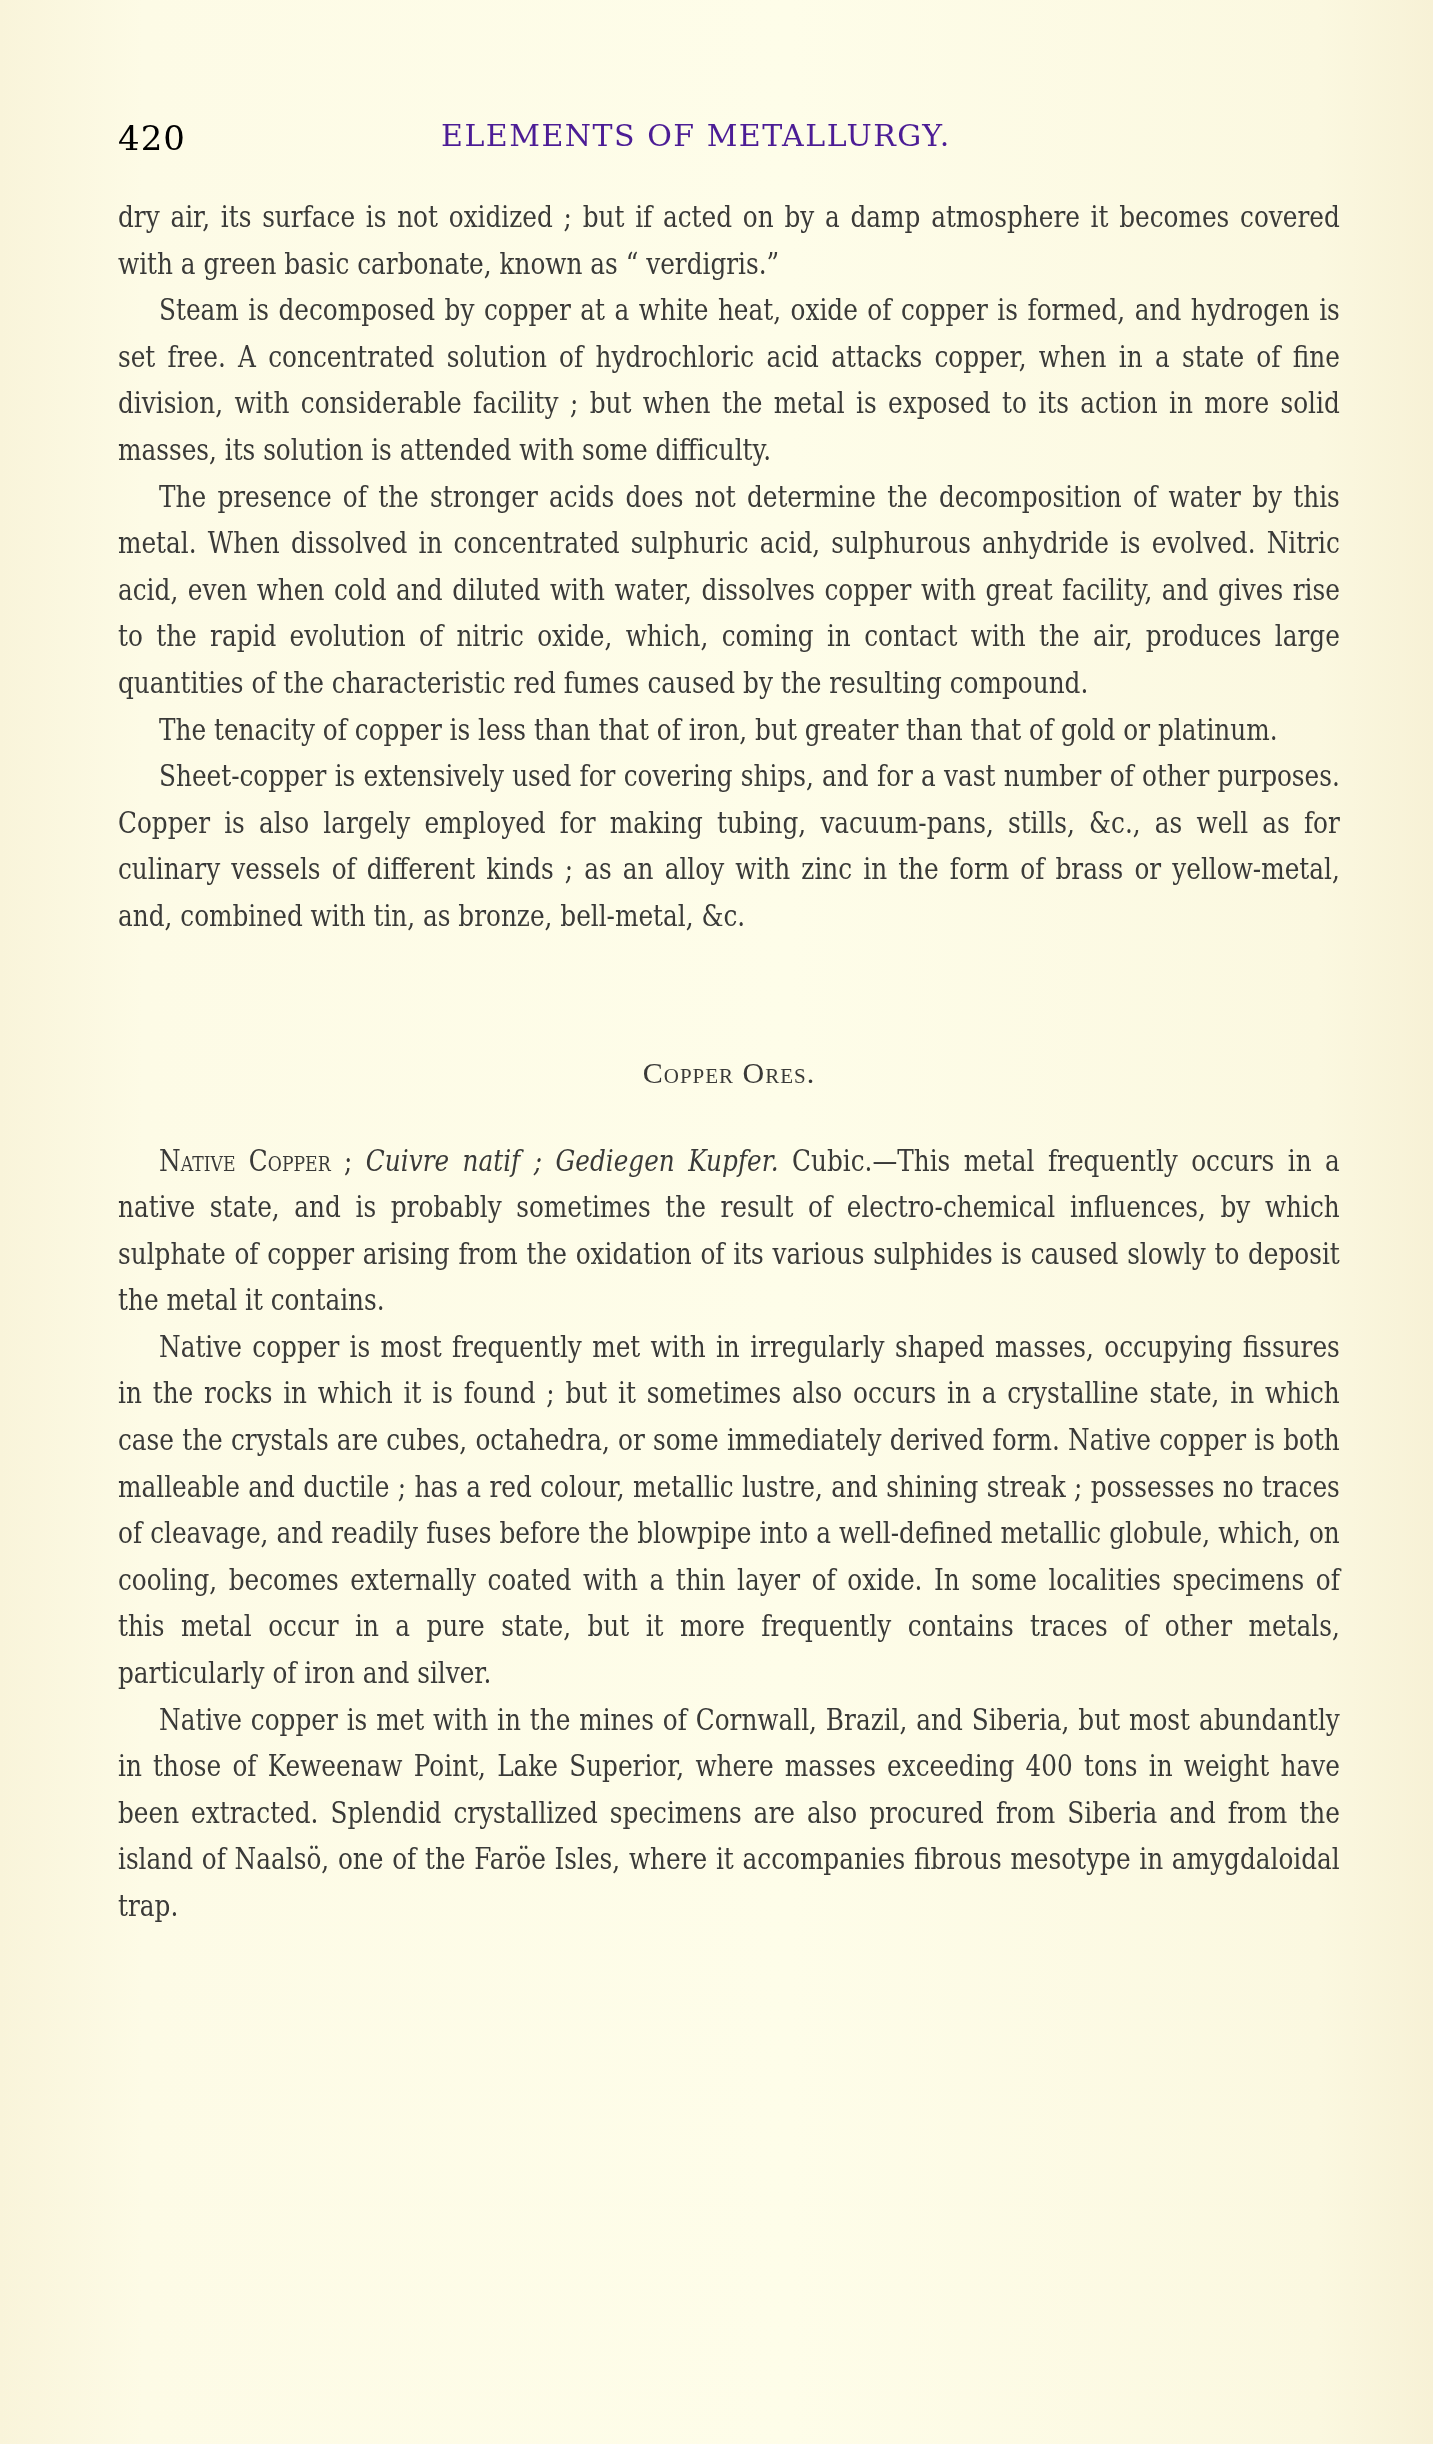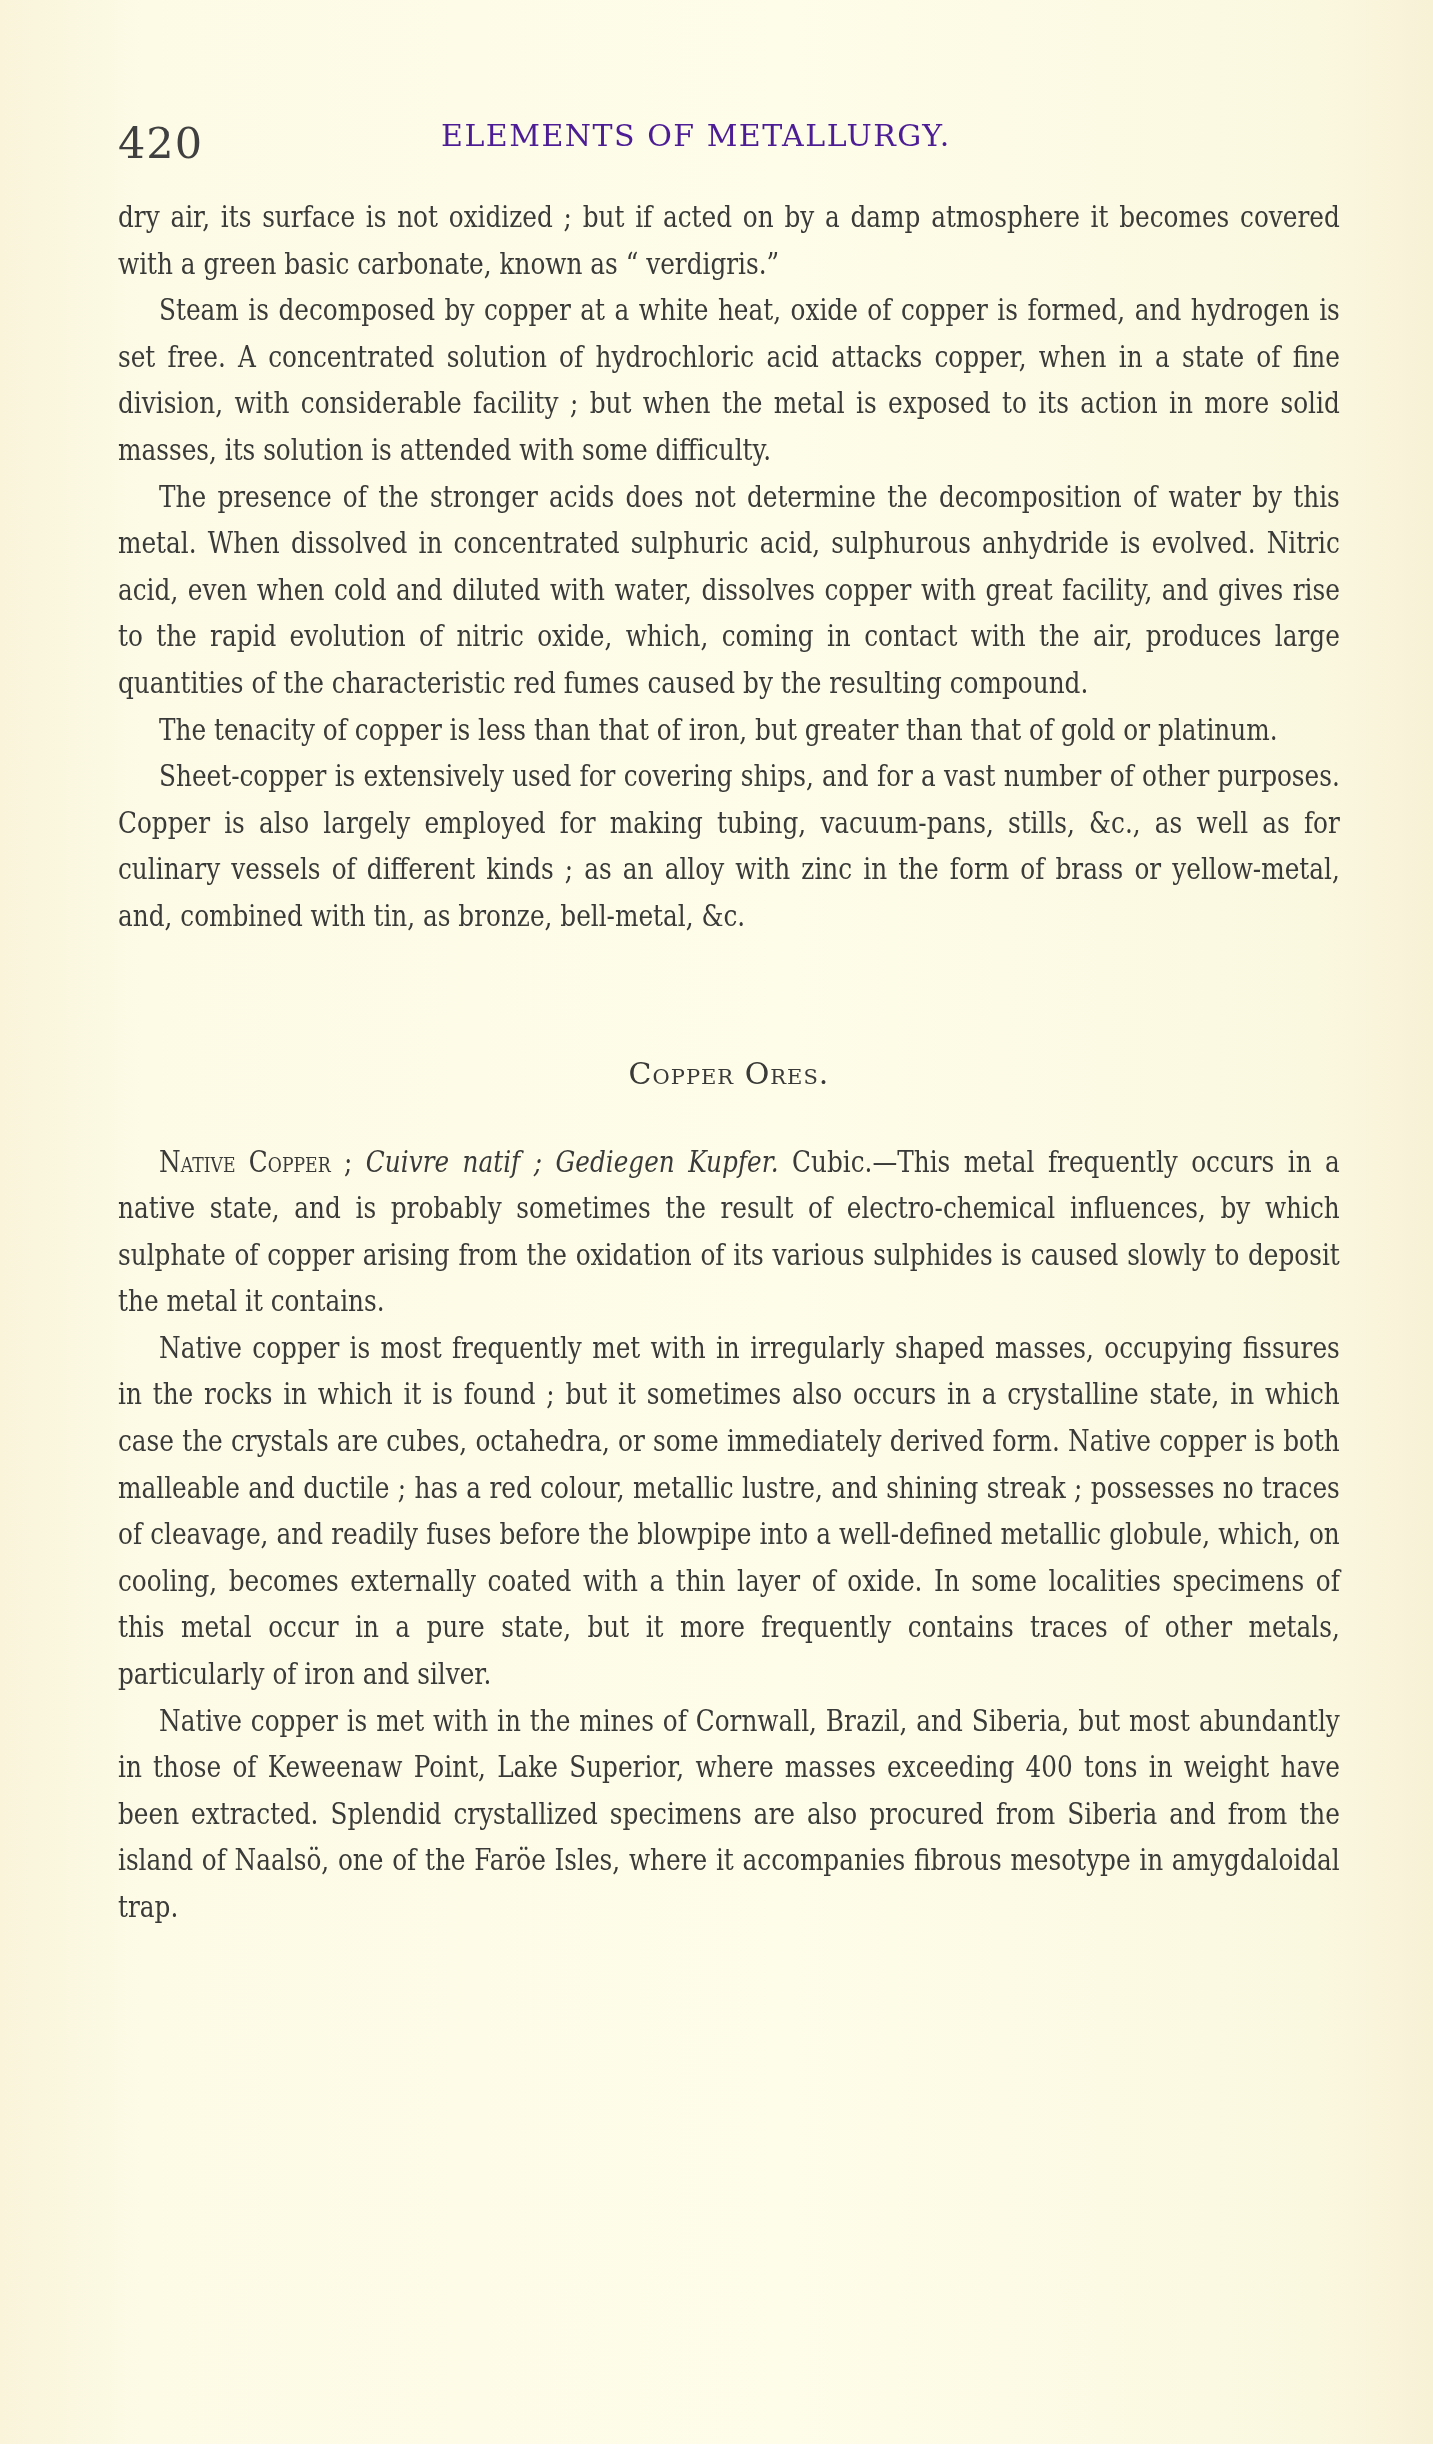--- a/index.html
+++ b/index.html
@@ -26,23 +26,23 @@
     position: relative;
     height: 44px;
     font-size: 33px;
     letter-spacing: 1px;
   }
   .page-number {
     position: absolute;
     left: 0;
     top: 0;
     font-family: "DejaVu Serif", serif;
-    font-size: 43px;
+    font-size: 34px;
     letter-spacing: 1px;
-    color: #404040;
+    color: #000000;
   }
   .running-title {
     position: absolute;
     left: 323px;
     top: 0;
     font-size: 30px;
     letter-spacing: 1.5px;
     color: #4c1d95;
   }
   .body-text {
@@ -62,20 +62,21 @@
     text-indent: 50px;
   }
   .section-heading {
     text-align: center;
     font-size: 30px;
     letter-spacing: 1px;
     margin: 116px 0 48px 0;
     width: 1222px;
     position: relative;
     left: 0;
+    font-family: Liberation Serif, serif;
   }
   .sc {
     font-variant: small-caps;
   }
   .it {
     font-style: italic;
   }
   .second-block {
     margin-top: 0;
   }

